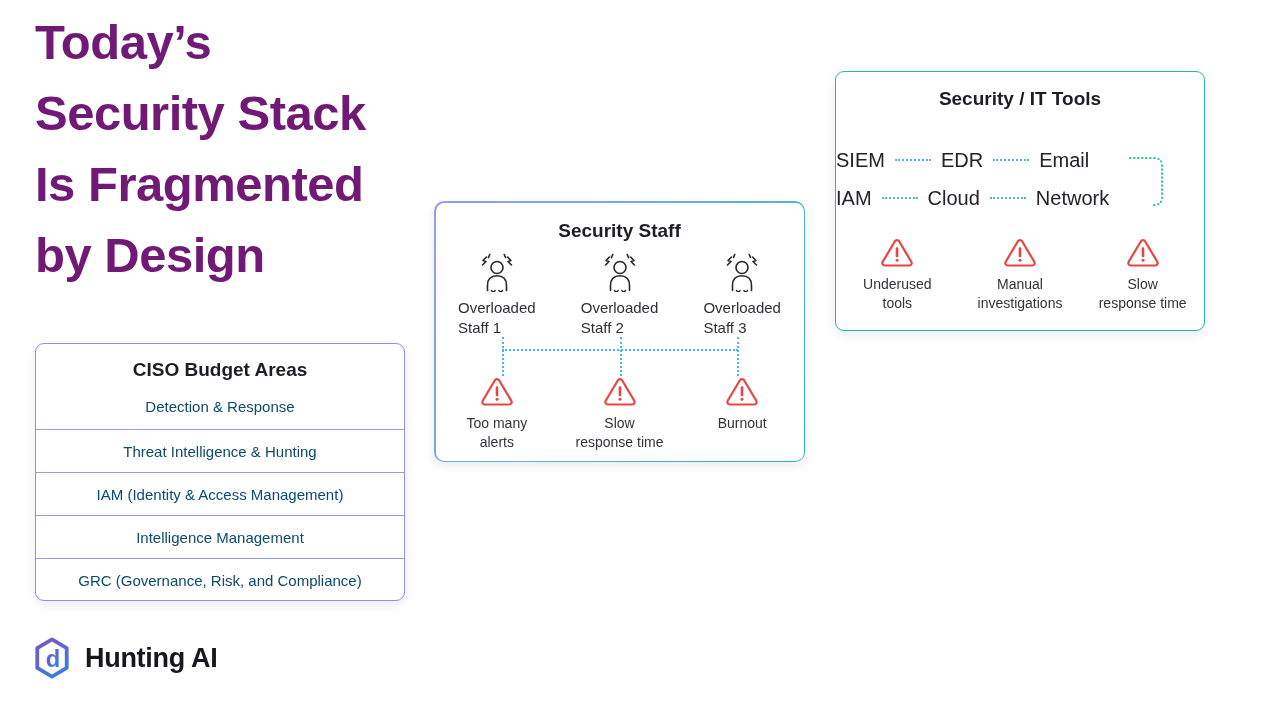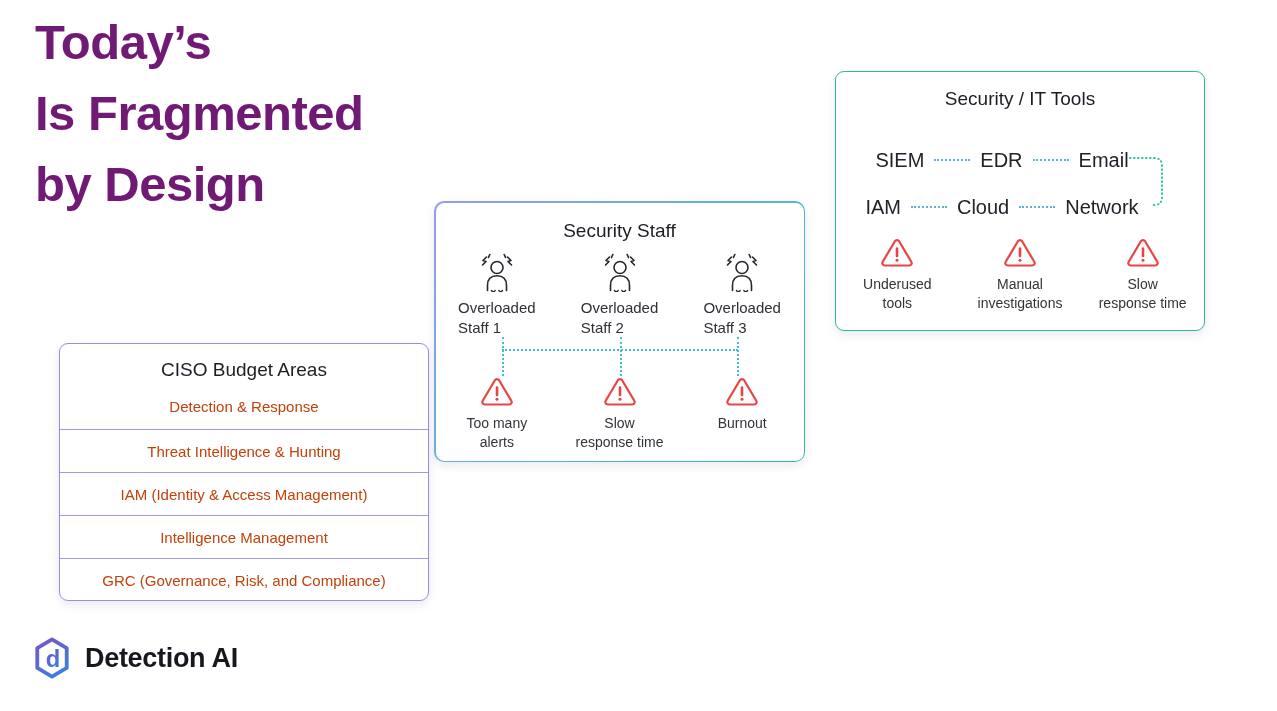--- a/index.html
+++ b/index.html
@@ -13,33 +13,33 @@
   
   .main-title {
     position:absolute; left:35px; top:7px;
     font-size:49px; line-height:71px; font-weight:800;
     letter-spacing:-0.5px; color:#701a75;
   }
 
   
   .panel-shadow { box-shadow:0 4px 10px rgba(110,110,160,0.14); }
   .panel-title {
-    text-align:center; font-size:19px; font-weight:400; color:#1d1d25;
+    text-align:center; font-size:19px; font-weight:700; color:#1d1d25;
     line-height:26px;
   }
 
   
   .ciso-box {
     position:absolute; left:35px; top:343px; width:370px; height:258px;
-    background:#ffffff; border:1.5px solid #8f8ff0; border-radius:9px;margin-left:24px;
+    background:#ffffff; border:1.5px solid #8f8ff0; border-radius:9px;
   }
   .ciso-title { padding-top:13px; }
   .ciso-item {
     height:43px; display:flex; align-items:center; justify-content:center;
-    font-size:15px; color:#c2410c;
+    font-size:15px; color:#0c4a6e;
   }
   .ciso-item.first { height:46px; }
   .ciso-item.bordered { border-top:1.4px solid #9b9bf2; }
 
   
   .staff-box-outer {
     position:absolute; left:434px; top:201px; width:371px; height:261px;
     padding:1.5px; border-radius:10px;
     background:linear-gradient(135deg,#9a9af2 0%, #58b7ca 55%, #2db89a 100%);
   }
@@ -69,22 +69,22 @@
   .conn-v.v1 { left:66px; } .conn-v.v2 { left:184px; } .conn-v.v3 { left:301px; }
   .staff-issues { position:absolute; top:174px; left:0; right:0; display:flex; }
 
   
   .tools-box {
     position:absolute; left:835px; top:71px; width:370px; height:260px;
     background:#ffffff; border:1.5px solid #2db89a; border-radius:9px;
   }
   .tools-title { margin-top:14px; }
   .tools-rows {
-    margin-top:34px; display:flex; flex-direction:column; gap:19px;
-    align-items:center; padding-right:36px;
+    margin-top:34px; display:flex; flex-direction:column; gap:10px;
+    padding-right:36px;
   }
   .tools-row { display:flex; align-items:center; gap:10px; height:28px; }
   .tool-name { font-size:20px; color:#22222a; }
   .dots {
     width:36px; height:0; border-top:2px dotted #58b4d6; display:inline-block;
   }
   .tools-issues { position:absolute; top:166px; left:0; right:0; display:flex;align-items:flex-end; }
   .curve-svg { position:absolute; left:290px; top:78px; }
 
   
@@ -115,20 +115,21 @@
       <path d="M32.5 5 l3.5 3.5 -3 1 3.5 3.5" fill="none" stroke="#26262e" stroke-width="1.6" stroke-linejoin="round" stroke-linecap="round"></path>
       <path d="M29.2 2.5 l1.3 2.9" fill="none" stroke="#26262e" stroke-width="1.6" stroke-linecap="round"></path>
     </g>
   </defs>
 </svg>
 
 <div class="canvas">
 
   <div class="main-title">
     <div>Today’s</div>
+    <div>Security Stack</div>
     <div>Is Fragmented</div>
     <div>by Design</div>
   </div>
 
   <div class="ciso-box panel-shadow">
     <div class="panel-title ciso-title">CISO Budget Areas</div>
     <div class="ciso-item first">Detection &amp; Response</div>
     <div class="ciso-item bordered">Threat Intelligence &amp; Hunting</div>
     <div class="ciso-item bordered">IAM (Identity &amp; Access Management)</div>
     <div class="ciso-item bordered">Intelligence Management</div>
@@ -246,16 +247,16 @@
     <svg class="icon" width="38" height="42" viewBox="0 0 40 44">
       <defs>
         <linearGradient id="lg" x1="0" y1="0" x2="0.55" y2="1">
           <stop offset="0" stop-color="#7e52c5"></stop>
           <stop offset="1" stop-color="#3b7de0"></stop>
         </linearGradient>
       </defs>
       <path d="M20 2.5 L35.5 11.5 V32.5 L20 41.5 L4.5 32.5 V11.5 Z" fill="none" stroke="url(#lg)" stroke-width="4" stroke-linejoin="round"></path>
       <text x="21" y="31" font-size="25" font-weight="bold" text-anchor="middle" font-family="Liberation Sans, sans-serif" fill="url(#lg)">d</text>
     </svg>
-    <div class="brand-name">Detection AI</div>
+    <div class="brand-name">Hunting AI</div>
   </div>
 
 </div>
 
 </body></html>

